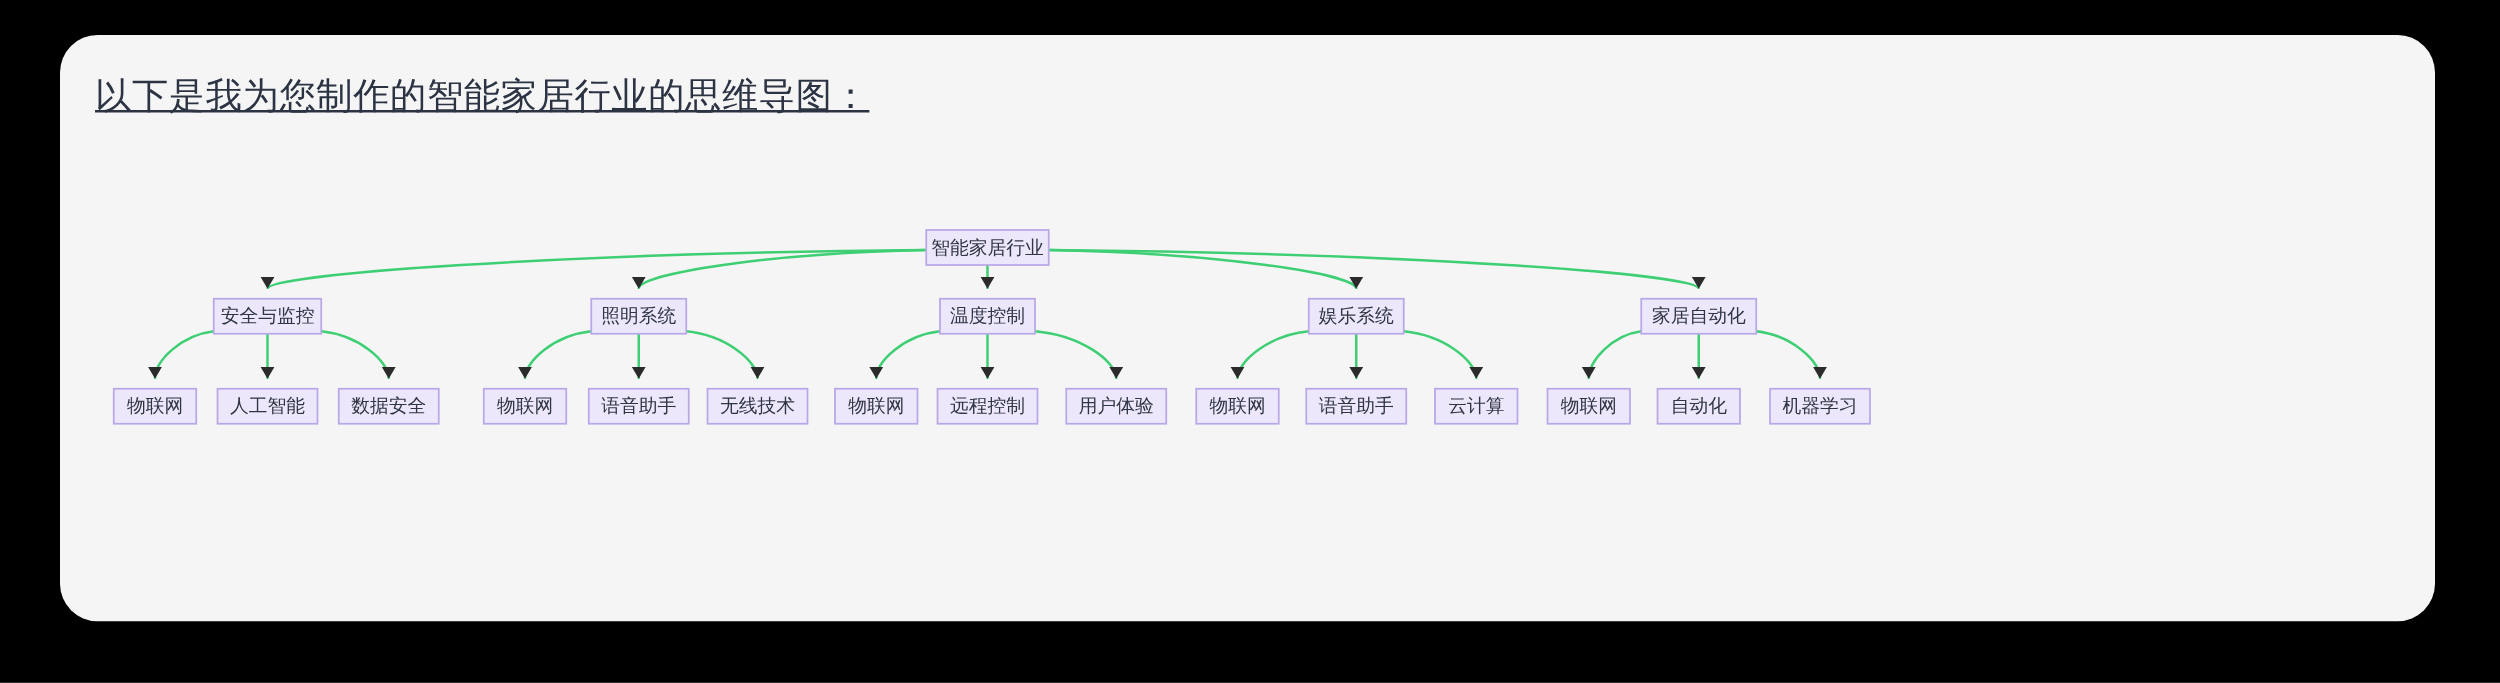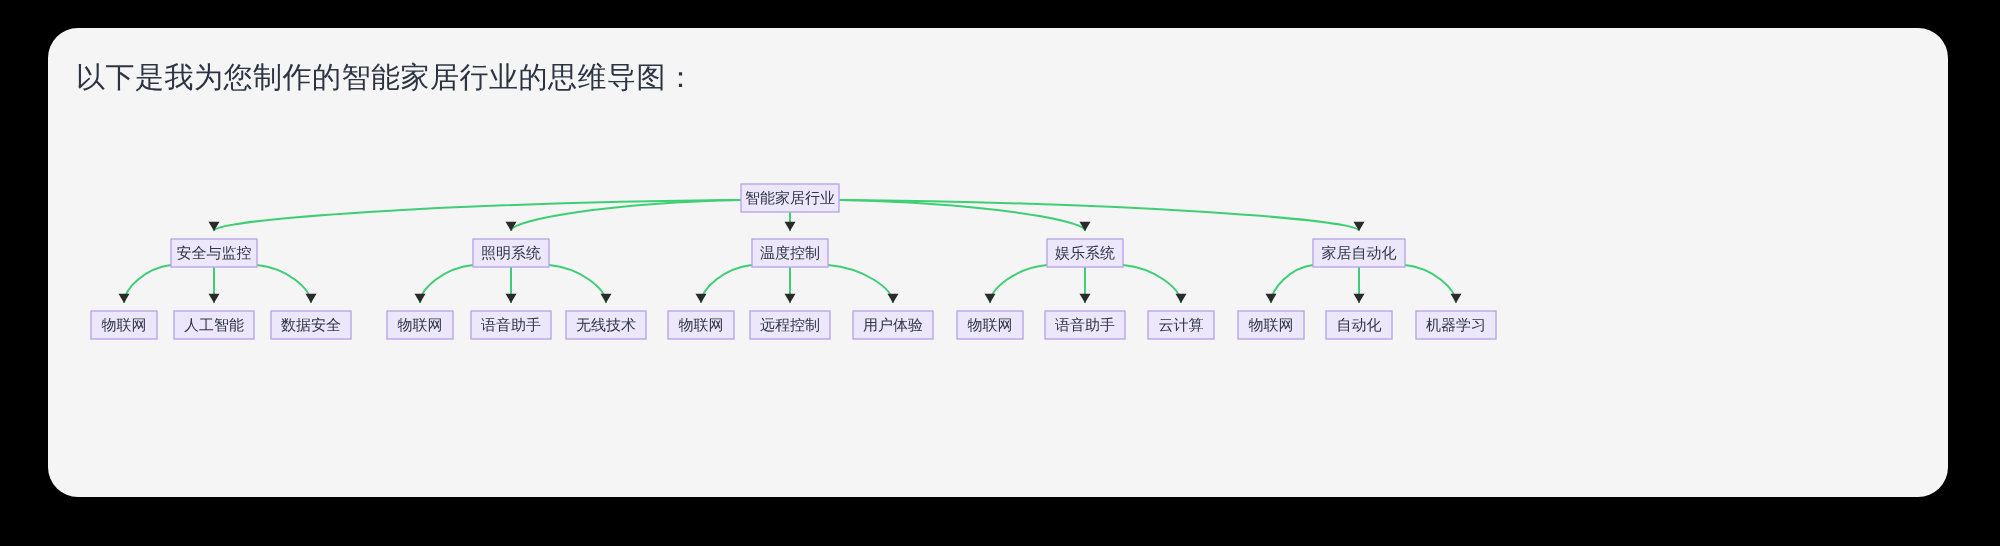--- a/index.html
+++ b/index.html
@@ -31,20 +31,21 @@
   }
   #card-title {
     position: absolute;
     left: 28px;
     top: 30px;
     font-size: 29px;
     line-height: 1.35;
     color: #2c3444;
     letter-spacing: 0.5px;
     white-space: nowrap;
+    text-decoration: underline;
   }
   #mindmap-svg {
     position: absolute;
     left: 0;
     top: 0;
     width: 1900px;
     height: 469px;
     display: block;
   }
   .node-rect {

